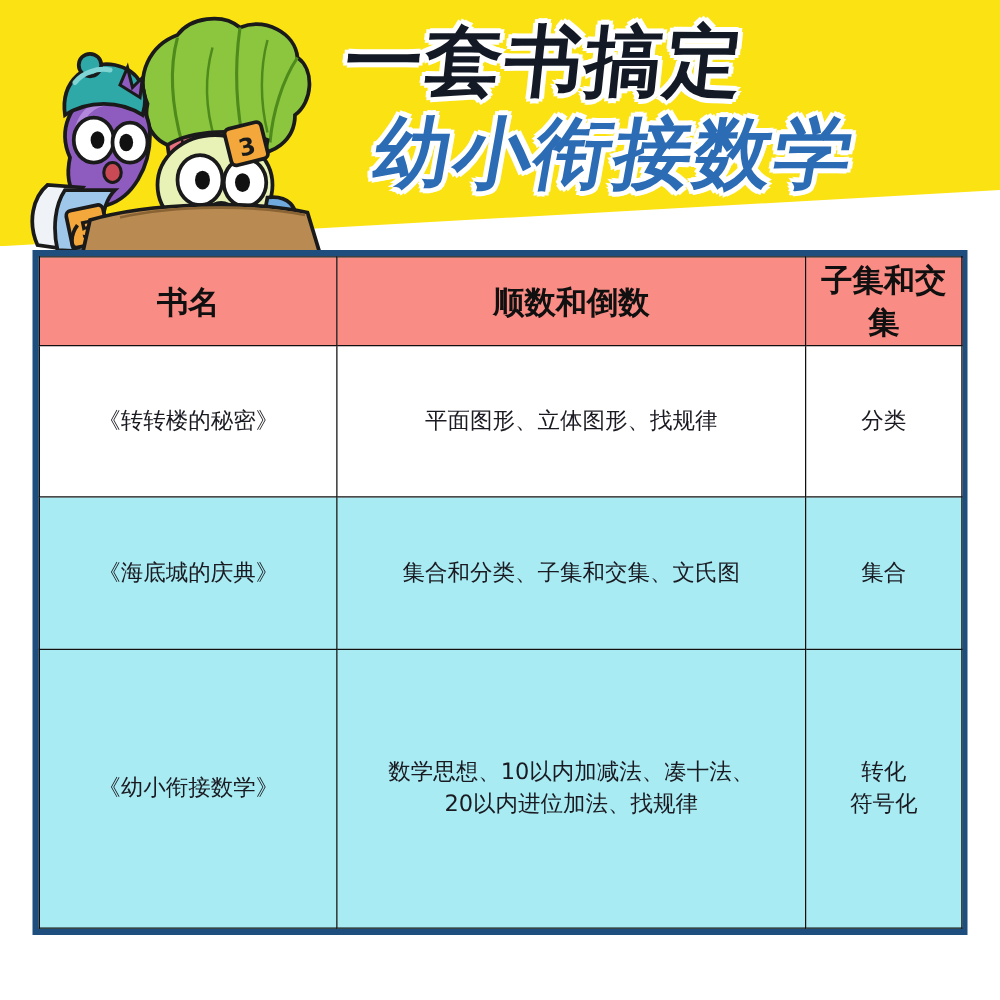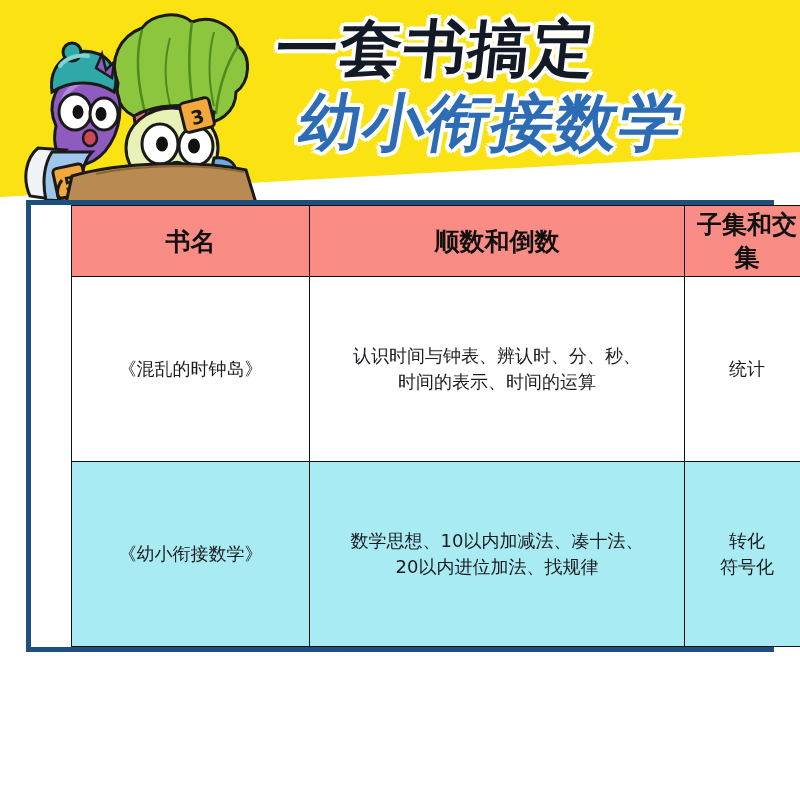--- a/index.html
+++ b/index.html
@@ -80,25 +80,24 @@
     width: 270px;
     height: 195px;
   }
 
   
   #table-wrap {
     position: absolute;
     left: 26px;
     top: 200px;
     width: 748px;
-    height: 452px;
+    height: 548px;
     border: 5px solid #1D4E7E;
     box-sizing: border-box;
     background: #fff;
-    padding-left: 40px;
   }
   table.booktable {
     width: 100%;
     height: 100%;
     border-collapse: collapse;
     table-layout: fixed;
   }
   table.booktable td, table.booktable th {
     border: 1px solid #111111;
     text-align: center;
@@ -223,32 +222,40 @@
       <tr>
         <th class="hdr">书名</th>
         <th class="hdr">顺数和倒数</th>
         <th class="hdr">子集和交集</th>
       </tr>
     </thead>
     <tbody>
 
 
 
-
-
       <tr class="row-white">
-        <td class="cell">《混乱的时钟岛》</td>
-        <td class="cell">
-          <span class="cell-line">认识时间与钟表、辨认时、分、秒、</span>
-          <span class="cell-line">时间的表示、时间的运算</span>
-        </td>
-        <td class="cell">
-          <span class="cell-line">统计</span>
-        </td>
-      </tr>
+        <td class="cell">《转转楼的秘密》</td>
+        <td class="cell">
+          <span class="cell-line">平面图形、立体图形、找规律</span>
+        </td>
+        <td class="cell">
+          <span class="cell-line">分类</span>
+        </td>
+      </tr>
+
+      <tr class="row-cyan">
+        <td class="cell">《海底城的庆典》</td>
+        <td class="cell">
+          <span class="cell-line">集合和分类、子集和交集、文氏图</span>
+        </td>
+        <td class="cell">
+          <span class="cell-line">集合</span>
+        </td>
+      </tr>
+
 
       <tr class="row-cyan">
         <td class="cell">《幼小衔接数学》</td>
         <td class="cell">
           <span class="cell-line">数学思想、10以内加减法、凑十法、</span>
           <span class="cell-line">20以内进位加法、找规律</span>
         </td>
         <td class="cell">
           <span class="cell-line">转化</span>
           <span class="cell-line">符号化</span>

